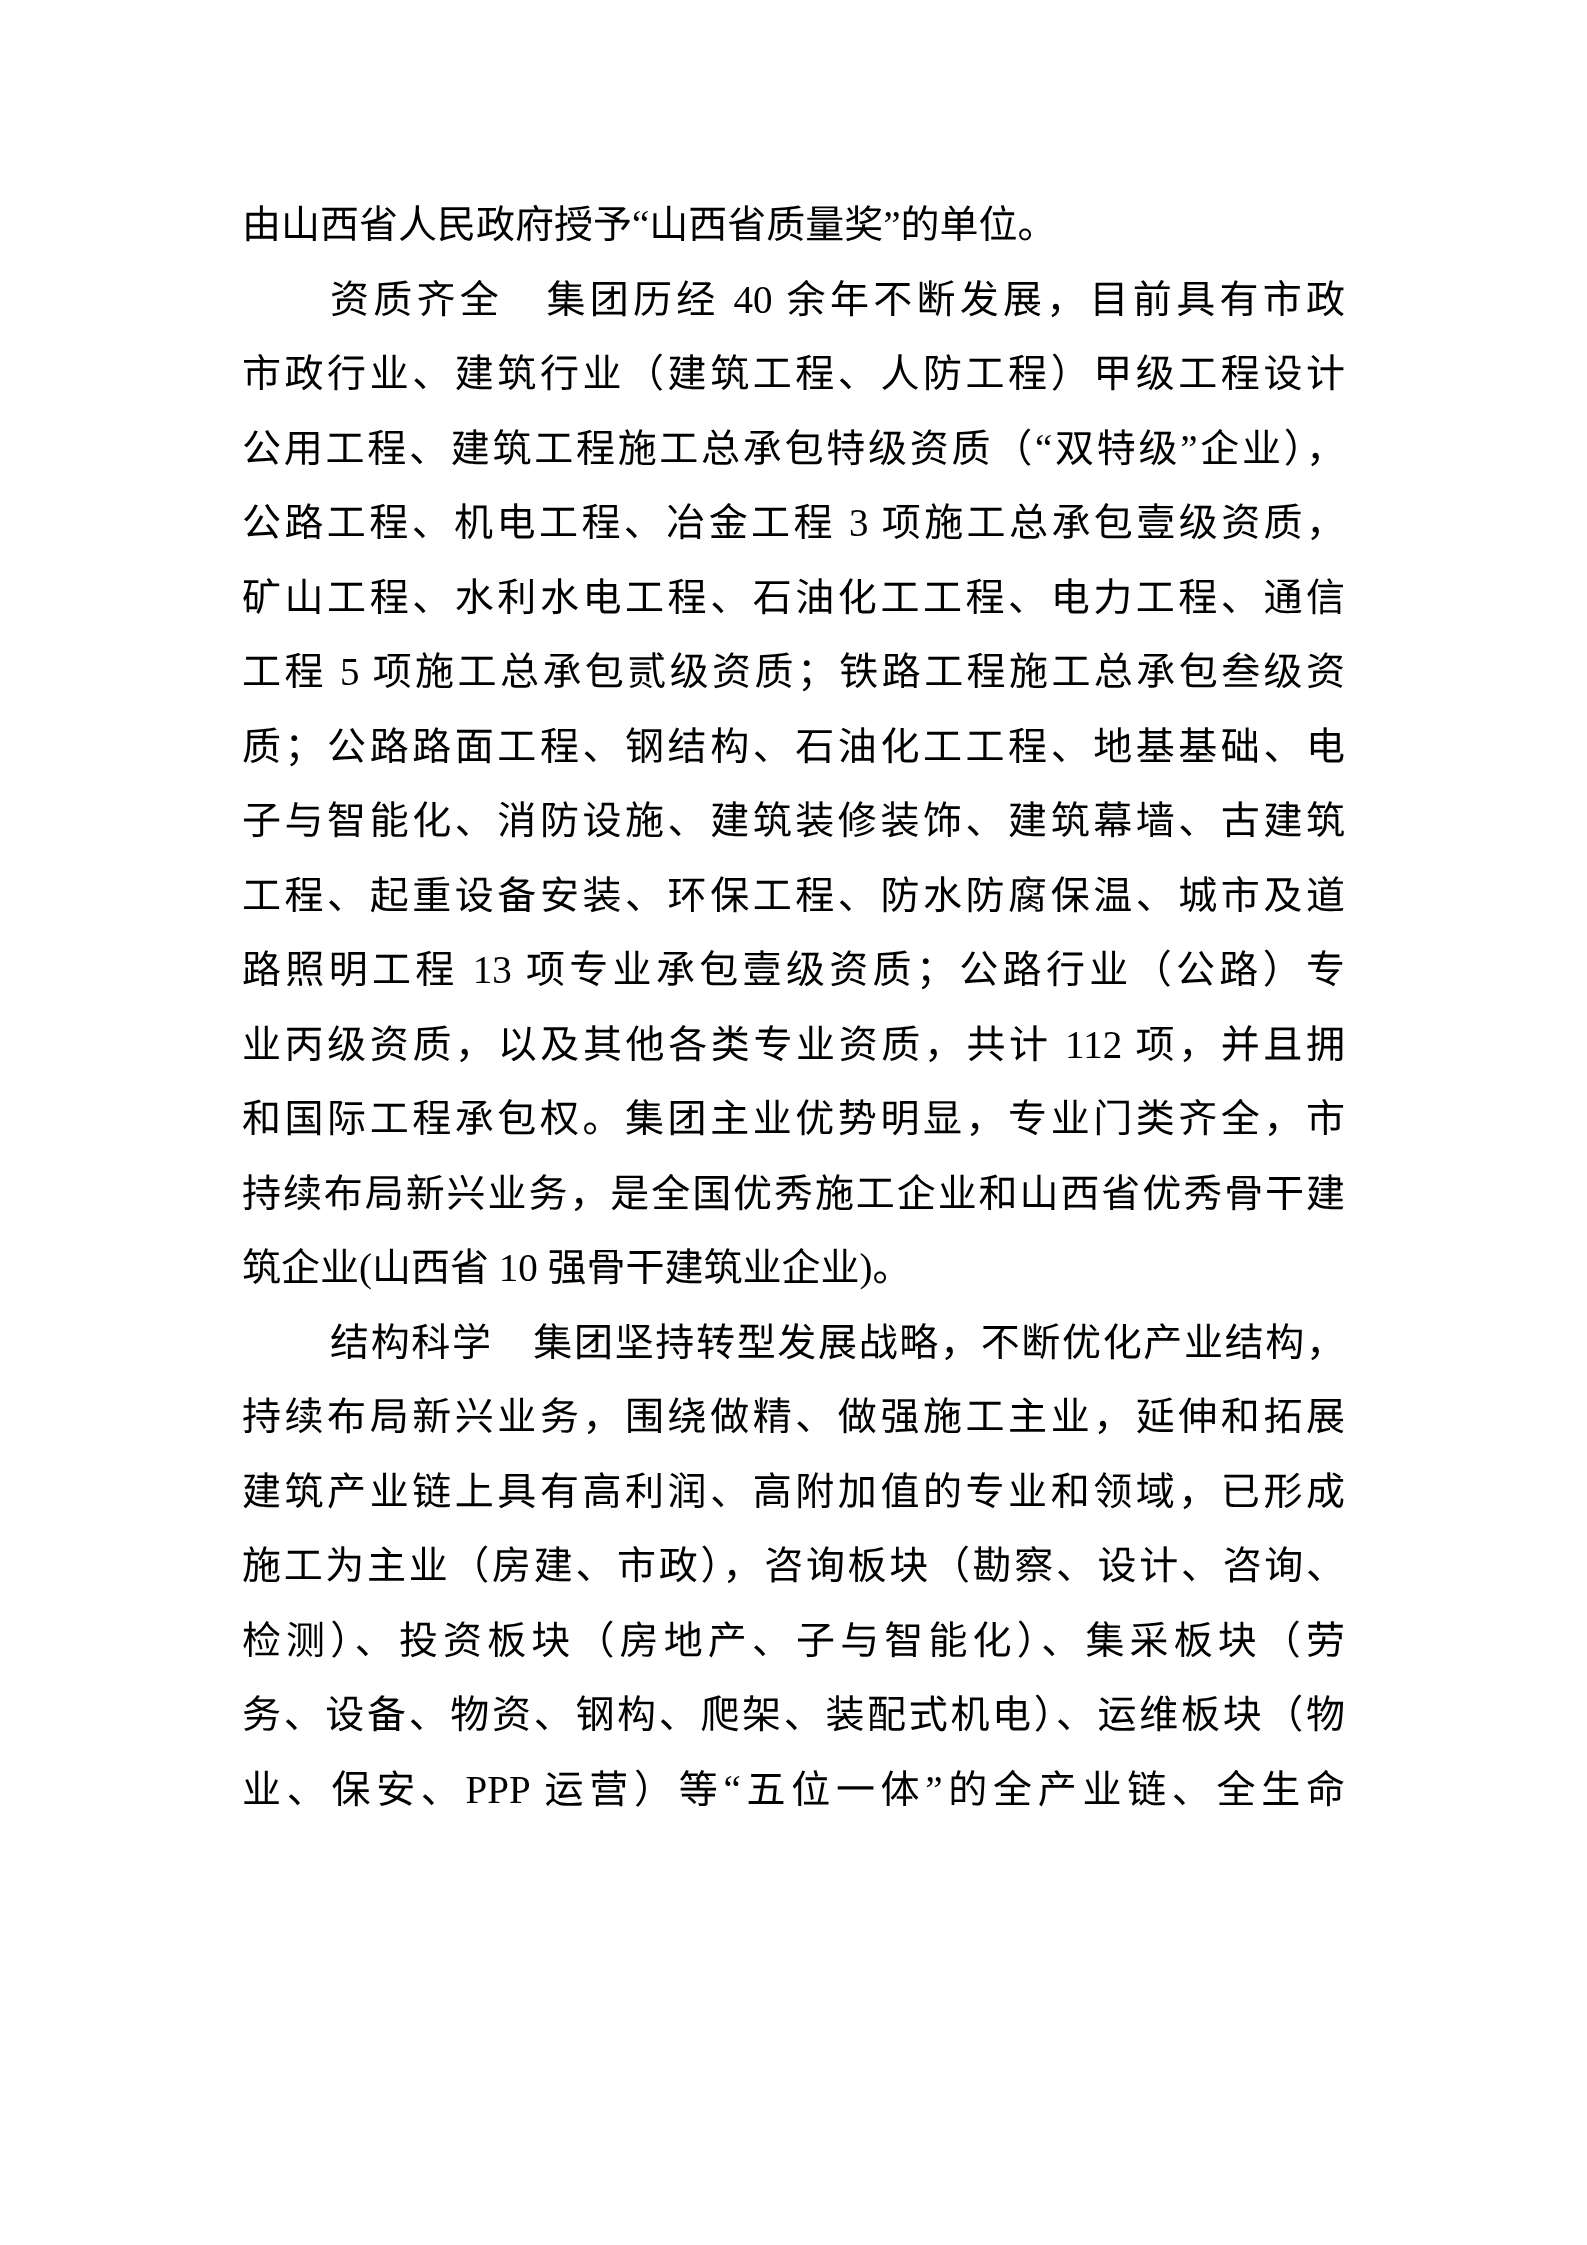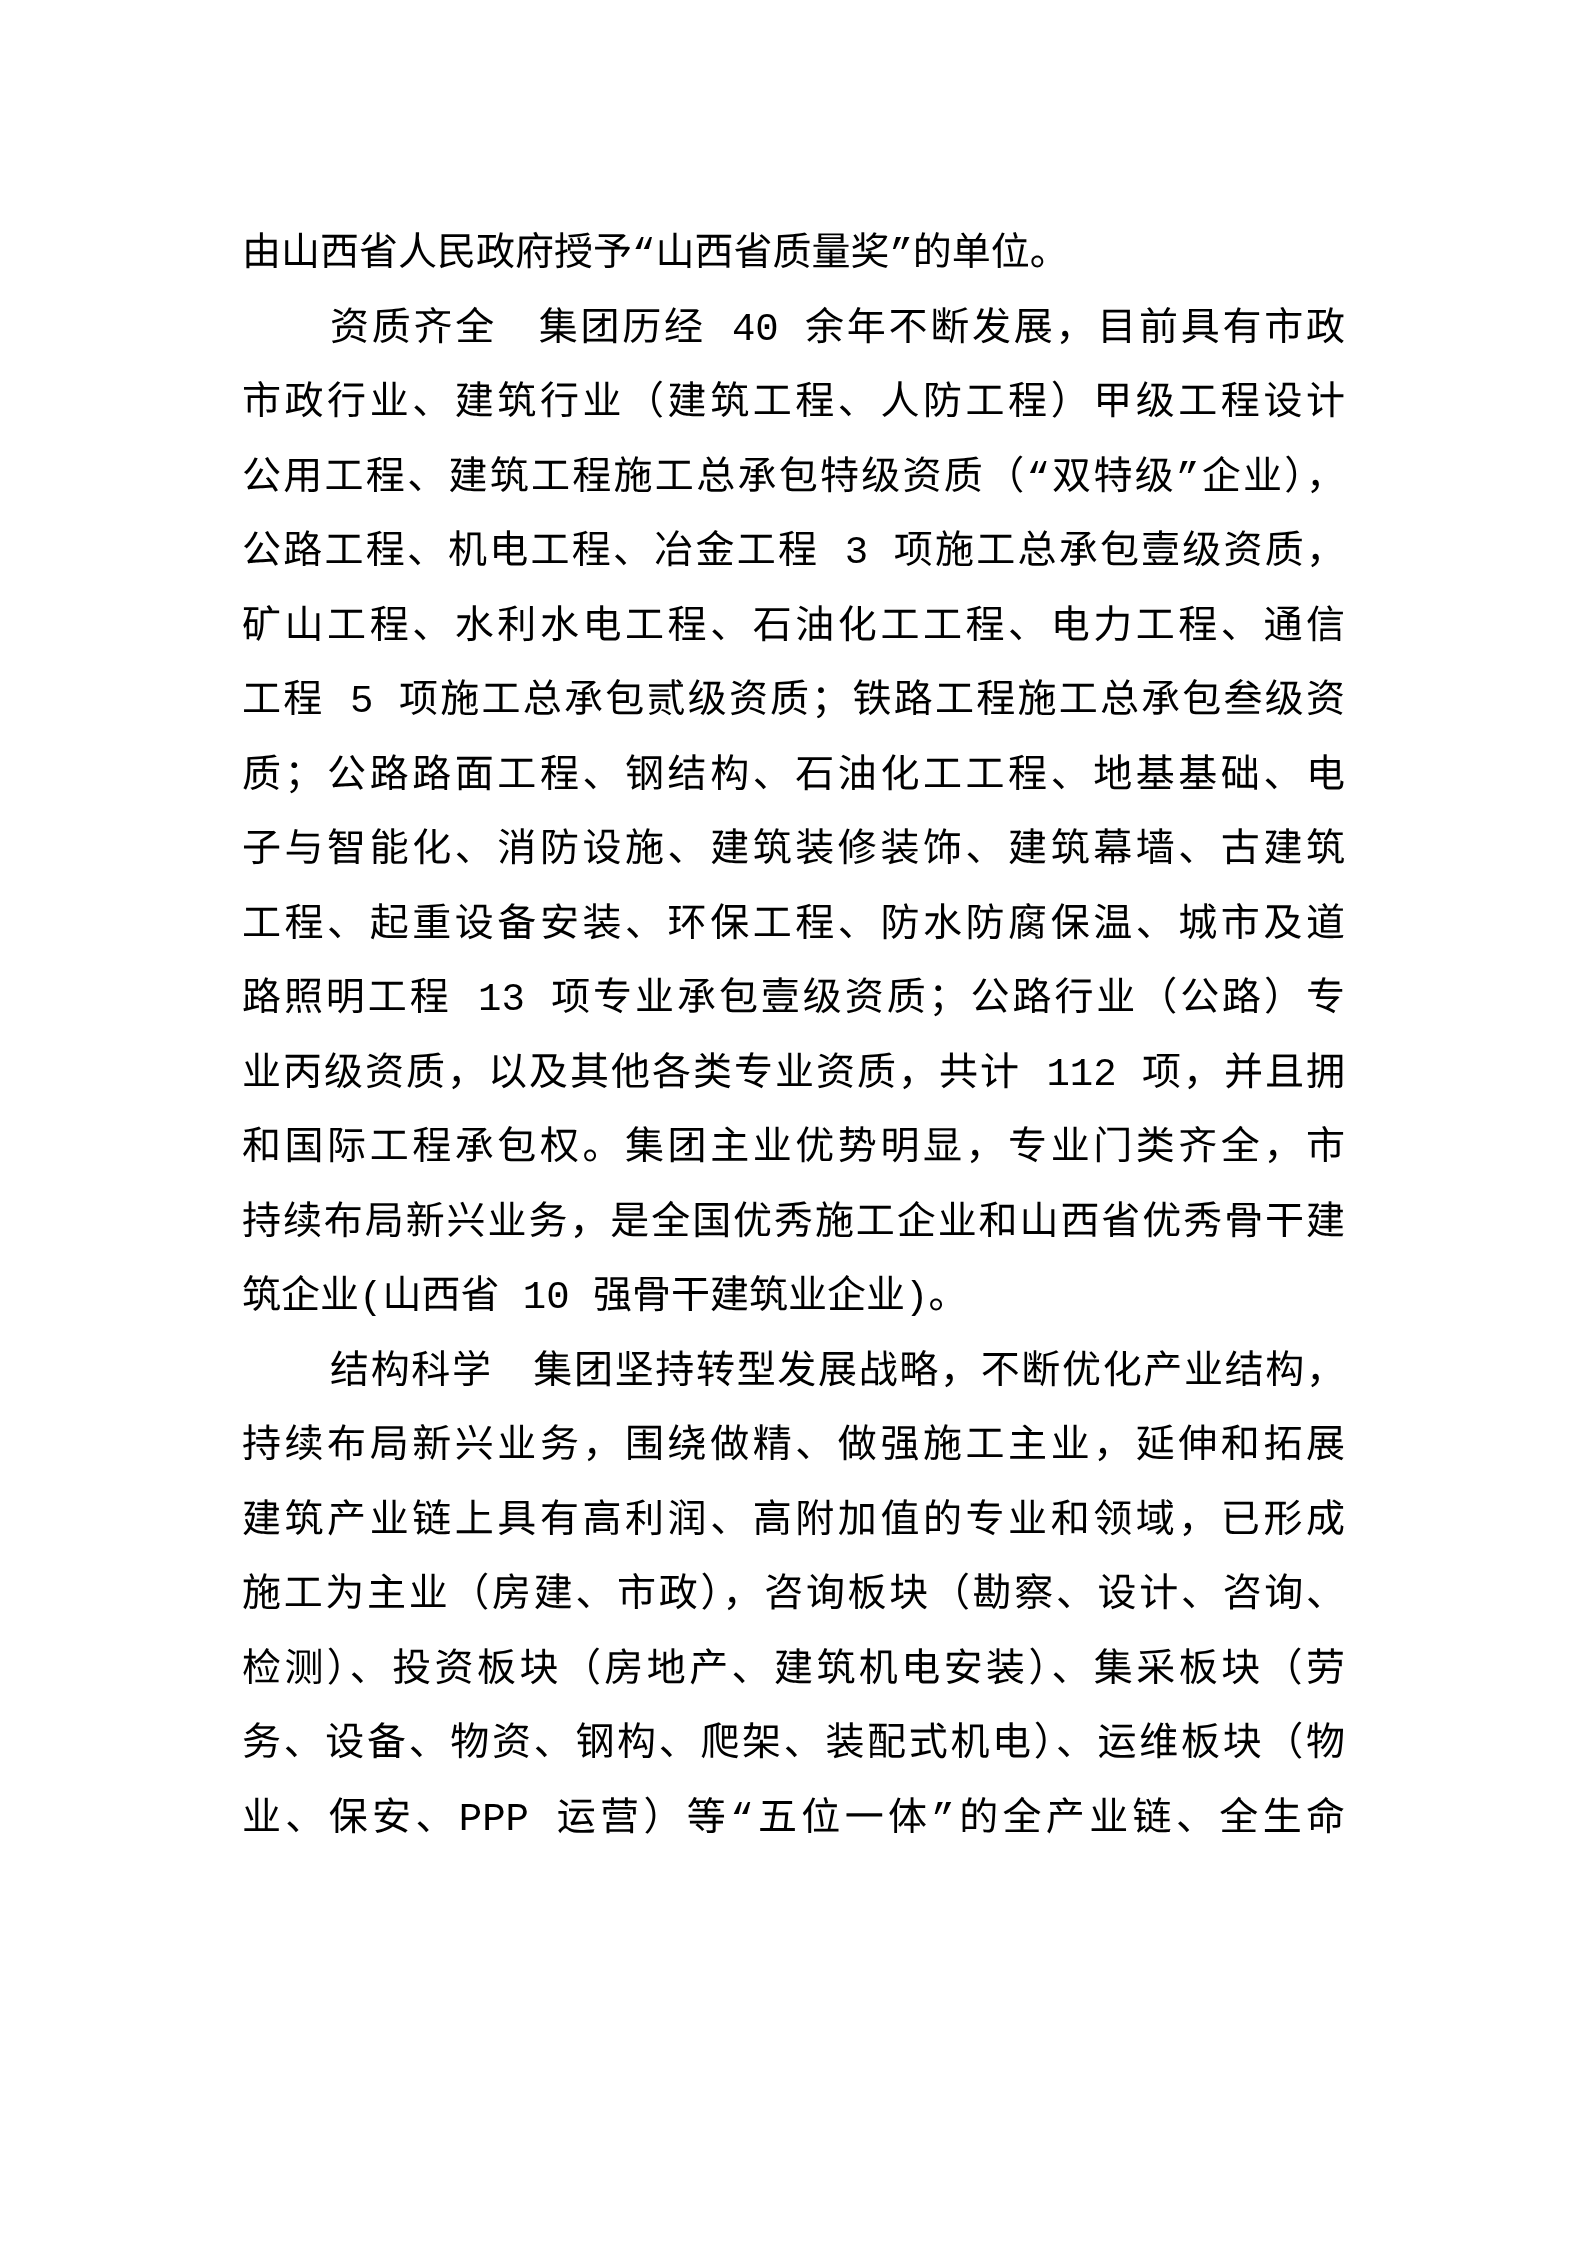--- a/index.html
+++ b/index.html
@@ -11,23 +11,22 @@
     width: 1587px;
     height: 2245px;
     background: #ffffff;
     overflow: hidden;
     font-family: "Liberation Serif", "DejaVu Serif", serif;
     color: #000000;
   }
   .text-block {
     position: absolute;
     left: 242px;
-    top: 218px;
+    top: 188px;
     width: 1103px;
-    font-family: Liberation Mono, monospace;
   }
   .line {
     font-size: 39px;
     line-height: 74.5px;
     height: 74.5px;
     text-align: justify;
     text-align-last: justify;
     text-justify: inter-ideograph;
     overflow: hidden;
     white-space: normal;
@@ -56,17 +55,17 @@
     <div class="line">工程、起重设备安装、环保工程、防水防腐保温、城市及道</div>
     <div class="line">路照明工程 13 项专业承包壹级资质；公路行业（公路）专</div>
     <div class="line">业丙级资质，以及其他各类专业资质，共计 112 项，并且拥</div>
     <div class="line">和国际工程承包权。集团主业优势明显，专业门类齐全，市</div>
     <div class="line">持续布局新兴业务，是全国优秀施工企业和山西省优秀骨干建</div>
     <div class="line para-end">筑企业(山西省 10 强骨干建筑业企业)。</div>
     <div class="line indent">结构科学　集团坚持转型发展战略，不断优化产业结构，</div>
     <div class="line">持续布局新兴业务，围绕做精、做强施工主业，延伸和拓展</div>
     <div class="line">建筑产业链上具有高利润、高附加值的专业和领域，已形成</div>
     <div class="line">施工为主业（房建、市政），咨询板块（勘察、设计、咨询、</div>
-    <div class="line">检测）、投资板块（房地产、建筑机电安装）、集采板块（劳</div>
+    <div class="line">检测）、投资板块（房地产、子与智能化）、集采板块（劳</div>
     <div class="line">务、设备、物资、钢构、爬架、装配式机电）、运维板块（物</div>
     <div class="line">业、保安、PPP 运营）等“五位一体”的全产业链、全生命</div>
   </div>
 </div>
 
 </body></html>

